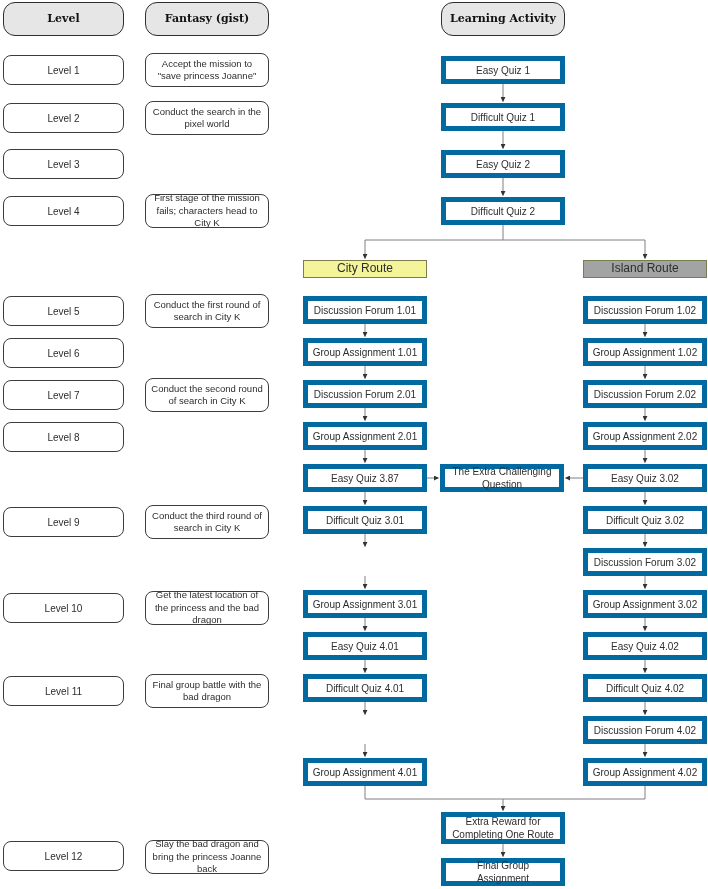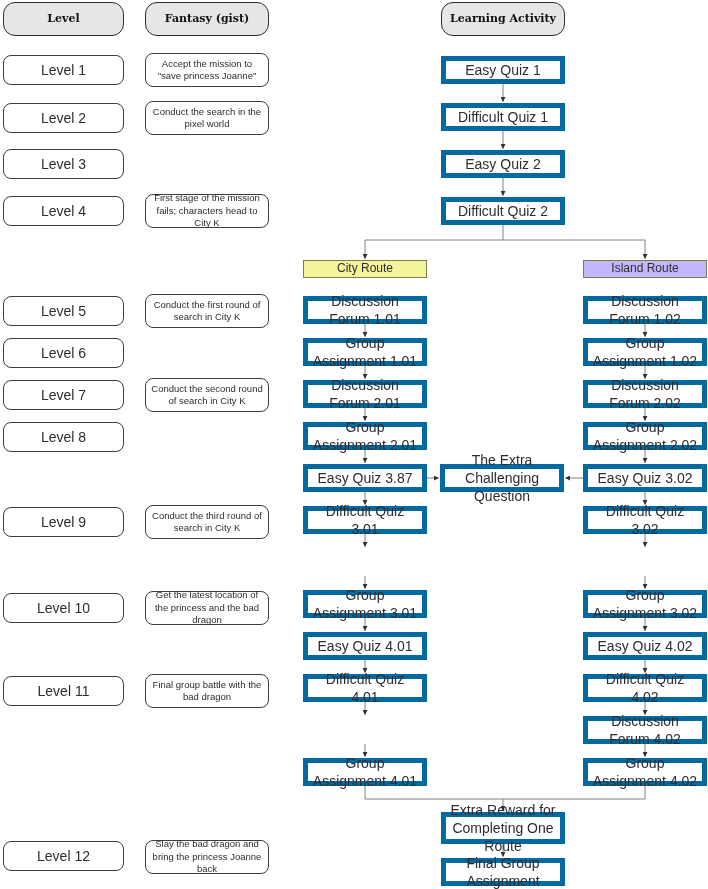--- a/index.html
+++ b/index.html
@@ -1,28 +1,28 @@
 <!DOCTYPE html>
 <html><head>
 <meta charset="utf-8">
 <style>
   html,body{margin:0;padding:0;background:#fff;}
   .canvas{position:relative;width:708px;height:889px;background:#fff;overflow:hidden;
           font-family:"Liberation Sans",sans-serif;}
   .wires{position:absolute;left:0;top:0;width:708px;height:889px;pointer-events:none;}
   .node{position:absolute;box-sizing:border-box;display:flex;align-items:center;justify-content:center;
-        text-align:center;background:#fff;color:#2d2d2d;font-size:14px;line-height:1.3;padding:1px 4px;}
+        text-align:center;background:#fff;color:#2d2d2d;font-size:10px;line-height:1.3;padding:1px 4px;}
   .hdr{background:#e6e6e6;border:1px solid #2e2e2e;border-radius:12px;
        font-family:"DejaVu Serif",serif;font-weight:bold;font-size:11px;color:#111;}
   .lvl{border:1px solid #3d3d3d;border-radius:8px;}
   .fan{border:1px solid #3d3d3d;border-radius:8px;font-size:9.5px;}
   .act{border:5px solid #0369a1;}
   .route{font-size:12px;}
   .route-city{background:#f4f49b;border:1px solid #7c7c4e;}
-  .route-island{background:#c4b5fd;border:1px solid #72804d;}
+  .route-island{background:#a3a3a3;border:1px solid #72804d;}
 </style>
 </head>
 <body>
 
 <div class="canvas">
 
   <svg class="wires" width="708" height="889" viewBox="0 0 708 889">
     <defs>
       <marker id="ah" viewBox="0 0 6 6" markerWidth="5" markerHeight="5" refX="5.5" refY="3" orient="auto">
         <path d="M0 0 L6 3 L0 6 Z" fill="#333333"></path>
@@ -119,20 +119,21 @@
   <div class="node act" style="left:303px;top:632px;width:124px;height:28px">Easy Quiz 4.01</div>
   <div class="node act" style="left:303px;top:674px;width:124px;height:28px">Difficult Quiz 4.01</div>
   <div class="node act" style="left:303px;top:758px;width:124px;height:28px">Group Assignment 4.01</div>
 
   <div class="node act" style="left:583px;top:296px;width:124px;height:28px">Discussion Forum 1.02</div>
   <div class="node act" style="left:583px;top:338px;width:124px;height:28px">Group Assignment 1.02</div>
   <div class="node act" style="left:583px;top:380px;width:124px;height:28px">Discussion Forum 2.02</div>
   <div class="node act" style="left:583px;top:422px;width:124px;height:28px">Group Assignment 2.02</div>
   <div class="node act" style="left:583px;top:464px;width:124px;height:28px">Easy Quiz 3.02</div>
   <div class="node act" style="left:583px;top:506px;width:124px;height:28px">Difficult Quiz 3.02</div>
+  <div class="node act" style="left:583px;top:548px;width:124px;height:28px">Discussion Forum 3.02</div>
   <div class="node act" style="left:583px;top:590px;width:124px;height:28px">Group Assignment 3.02</div>
   <div class="node act" style="left:583px;top:632px;width:124px;height:28px">Easy Quiz 4.02</div>
   <div class="node act" style="left:583px;top:674px;width:124px;height:28px">Difficult Quiz 4.02</div>
   <div class="node act" style="left:583px;top:716px;width:124px;height:28px">Discussion Forum 4.02</div>
   <div class="node act" style="left:583px;top:758px;width:124px;height:28px">Group Assignment 4.02</div>
 
   <div class="node act" style="left:440px;top:464px;width:124px;height:28px">The Extra Challenging Question</div>
   <div class="node act" style="left:441px;top:812px;width:124px;height:32px">Extra Reward for Completing One Route</div>
   <div class="node act" style="left:441px;top:858px;width:124px;height:28px">Final Group Assignment</div>
 

